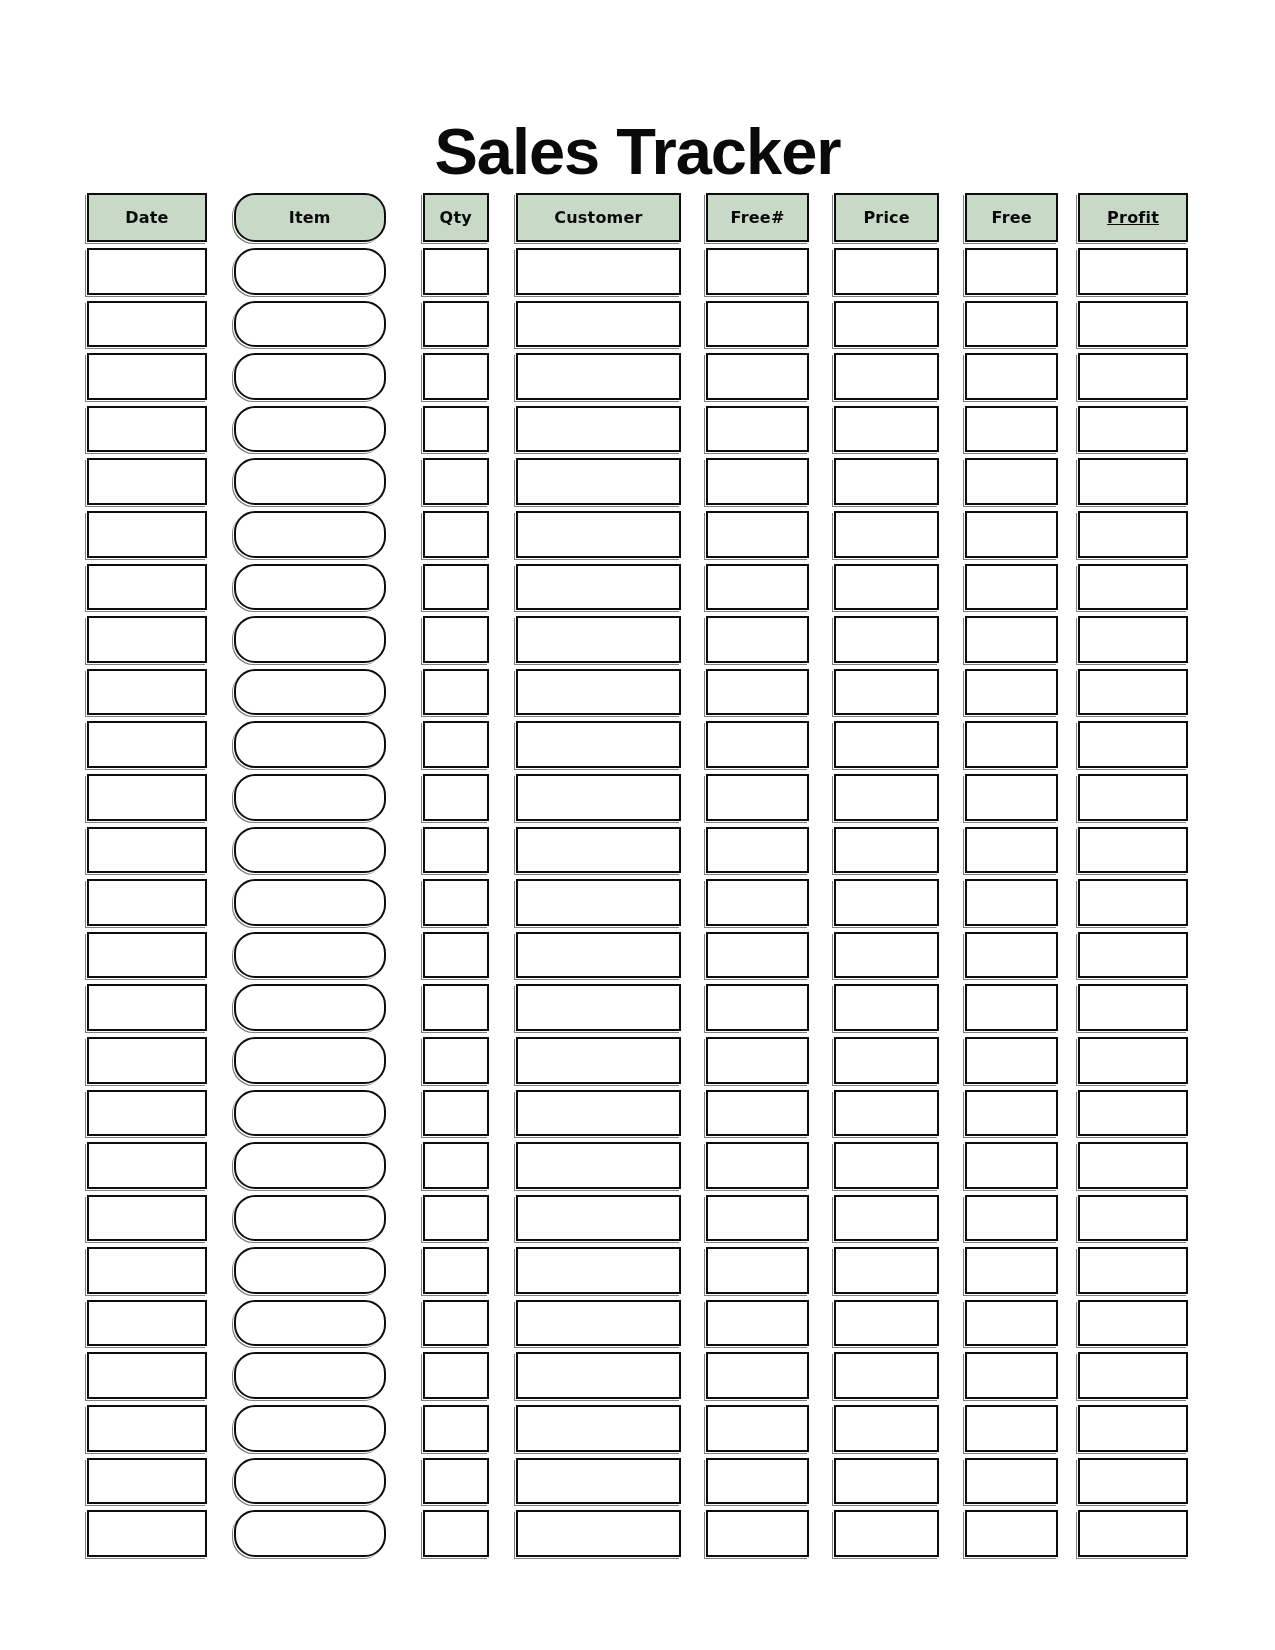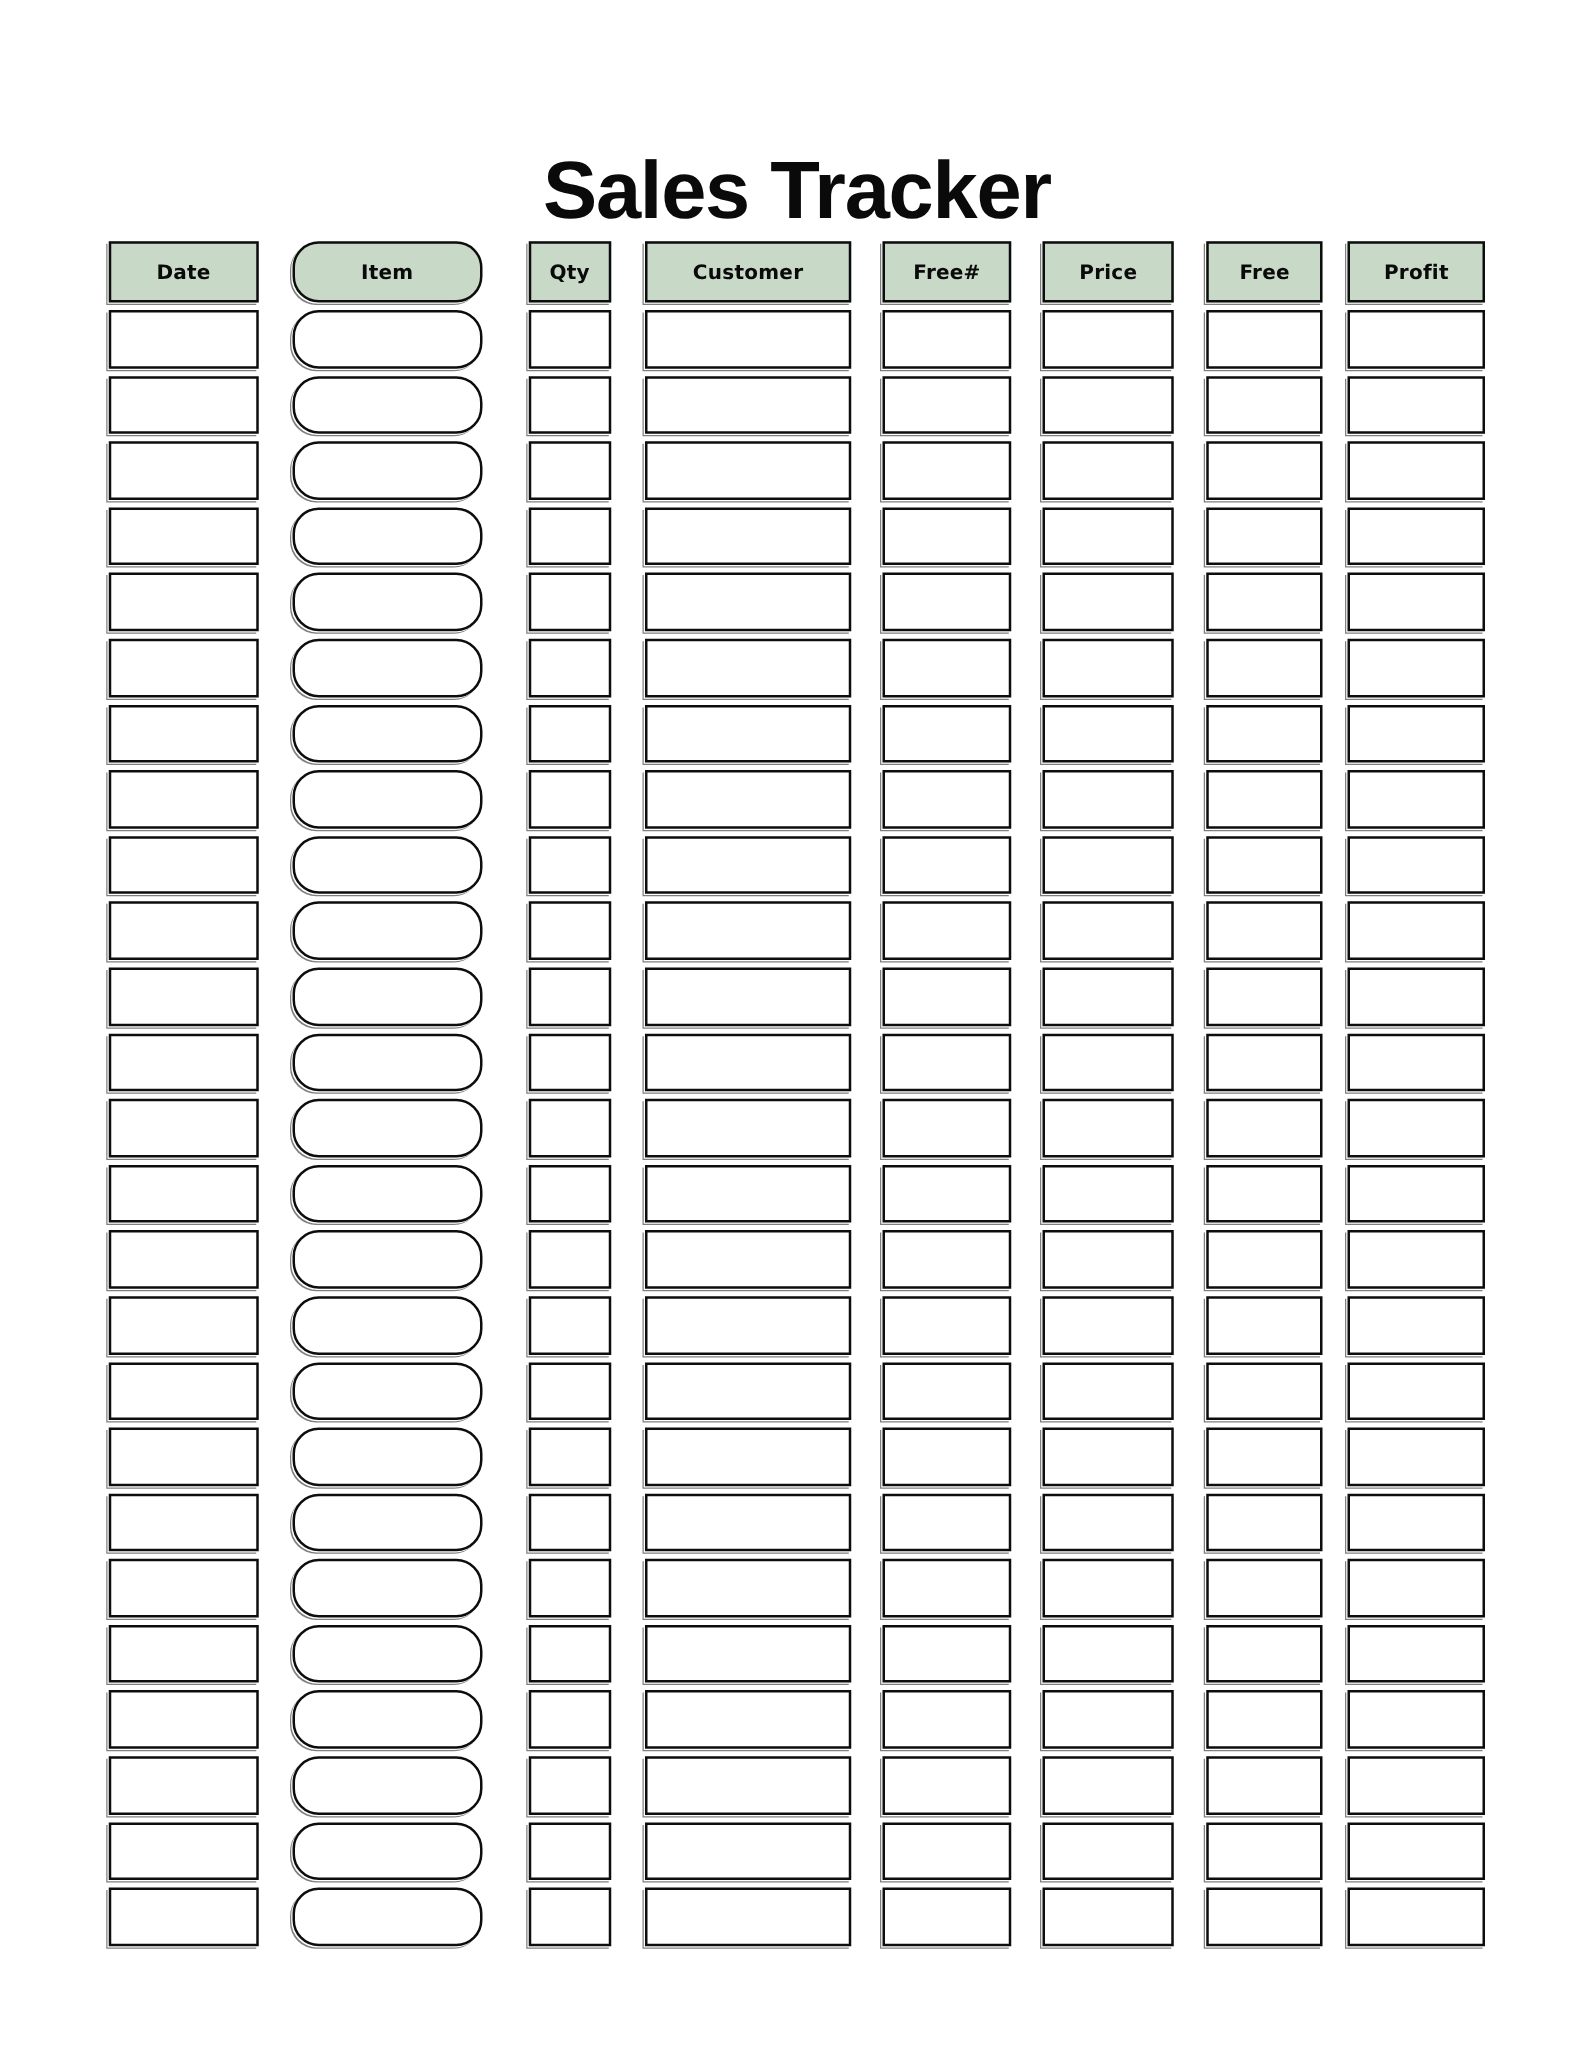--- a/index.html
+++ b/index.html
@@ -57,21 +57,21 @@
     color: #0a0a0a;
     letter-spacing: 0.2px;
   }
   .c0 { width: 133px; }
   .c1 { width: 169px; margin-left: 7px; border-radius: 21px; }
   .c2 { width: 73px;  margin-left: 17px; }
   .c3 { width: 184px; margin-left: 7px; }
   .c4 { width: 114px; margin-left: 5px; }
   .c5 { width: 117px; margin-left: 5px; }
   .c6 { width: 103px; margin-left: 6px; }
-  .c7 { width: 122px; margin-left: 0; }
+  .c7 { width: 122px; margin-left: 0; text-decoration: underline; }
 </style>
 </head>
 <body>
 
 <div class="page">
 
   <h1 class="title">Sales Tracker</h1>
 
   <div class="table">
 

